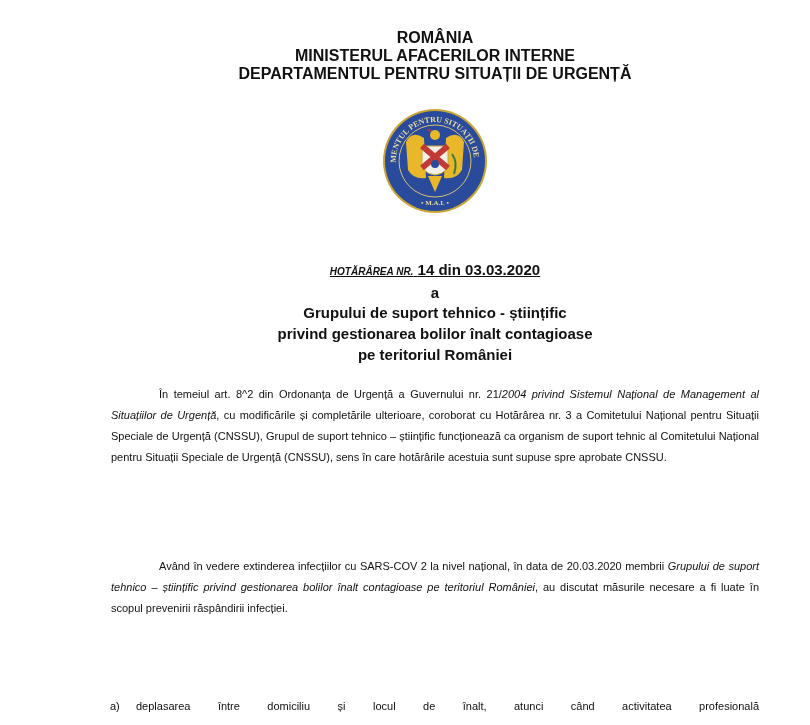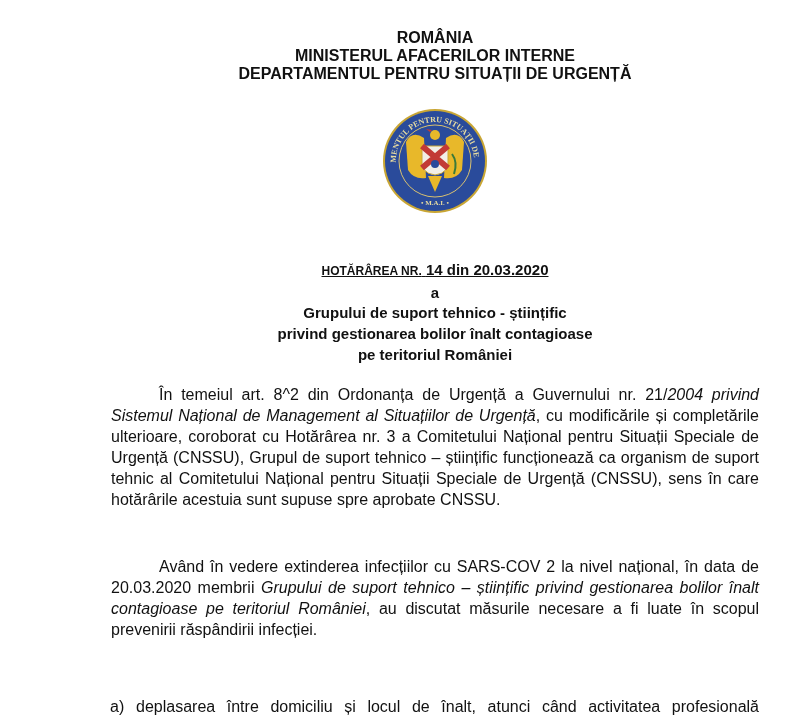--- a/index.html
+++ b/index.html
@@ -14,29 +14,29 @@
   .hdr { position: absolute; left: 0; width: 870px; text-align: center; font-weight: bold; font-size: 16px; line-height: 18px; white-space: nowrap; }
   .hdr.l1 { top: 29px; }
   .hdr.l2 { top: 47px; }
   .hdr.l3 { top: 65px; }
 
   .emblem { position: absolute; left: 382px; top: 108px; width: 106px; height: 106px; }
 
   .title { position: absolute; left: 0; width: 870px; text-align: center; font-weight: bold; white-space: nowrap; }
   .t1 { top: 261px; font-size: 15px; line-height: 18px; }
   .t1 .u { text-decoration: underline; }
-  .t1 .small { font-size: 12px; }
+  .t1 .small { font-size: 10px; font-style: italic; }
   .t2 { top: 284px; font-size: 15px; line-height: 18px; }
   .t3 { top: 303px; font-size: 15px; line-height: 20px; }
   .t4 { top: 324px; font-size: 15px; line-height: 20px; }
   .t5 { top: 345px; font-size: 15px; line-height: 20px; }
 
   .para {
     position: absolute; left: 111px; width: 648px;
-    font-size: 16px; line-height: 21px; text-align: justify;
+    font-size: 11px; line-height: 21px; text-align: justify;
     text-align-last: auto;
   }
   .p1 { top: 384px; }
   .p2 { top: 556px; }
   .p3 { top: 618px; }
   .p4 { top: 654px; }
   .p5 { top: 696px; left: 136px; width: 623px; }
   .indent { display: inline-block; width: 48px; }
   .indent2 { display: inline-block; width: 64px; }
   .it { font-style: italic; }
@@ -74,21 +74,21 @@
       <path d="M 40 38 L 66 38 L 66 60 Q 53 74 40 60 Z" fill="#f2efe6" stroke="#c9a634" stroke-width="1"></path>
       <path d="M 40 38 L 66 60 M 66 38 L 40 60" stroke="#c23a35" stroke-width="6"></path>
       <circle cx="53" cy="56" r="4" fill="#2a4b9b"></circle>
 
       <path d="M 46 68 L 53 84 L 60 68 Z" fill="#e8b82a"></path>
       <path d="M 70 46 q 6 8 2 20" stroke="#3a7a3a" stroke-width="2" fill="none"></path>
     </svg>
   </div>
 
   <div class="title t1">
-    <span class="u small">HOTĂRÂREA NR.</span><span class="u"> </span><span class="u">14 din 20.03.2020</span>
+    <span class="u small">HOTĂRÂREA NR.</span><span class="u"> </span><span class="u">14 din 03.03.2020</span>
   </div>
   <div class="title t2">a</div>
   <div class="title t3">Grupului de suport tehnico - științific</div>
   <div class="title t4">privind gestionarea bolilor înalt contagioase</div>
   <div class="title t5">pe teritoriul României</div>
 
   <div class="para p1"><span class="indent"></span><span>În temeiul art. 8^2 din Ordonanța de Urgență a Guvernului nr. 21/</span><span class="it">2004 privind Sistemul Național de Management al Situațiilor de Urgență</span><span>, cu modificările și completările ulterioare, coroborat cu Hotărârea nr. 3 a Comitetului Național pentru Situații Speciale de Urgență (CNSSU), Grupul de suport tehnico – științific funcționează ca organism de suport tehnic al Comitetului Național pentru Situații Speciale de Urgență (CNSSU), sens în care hotărârile acestuia sunt supuse spre aprobate CNSSU.</span></div>
 
   <div class="para p2"><span class="indent"></span><span>Având în vedere extinderea infecțiilor cu SARS-COV 2 la nivel național, în data de 20.03.2020 membrii </span><span class="it">Grupului de suport tehnico – științific privind gestionarea bolilor înalt contagioase pe teritoriul României</span><span>, au discutat măsurile necesare a fi luate în scopul prevenirii răspândirii infecției.</span></div>
 

